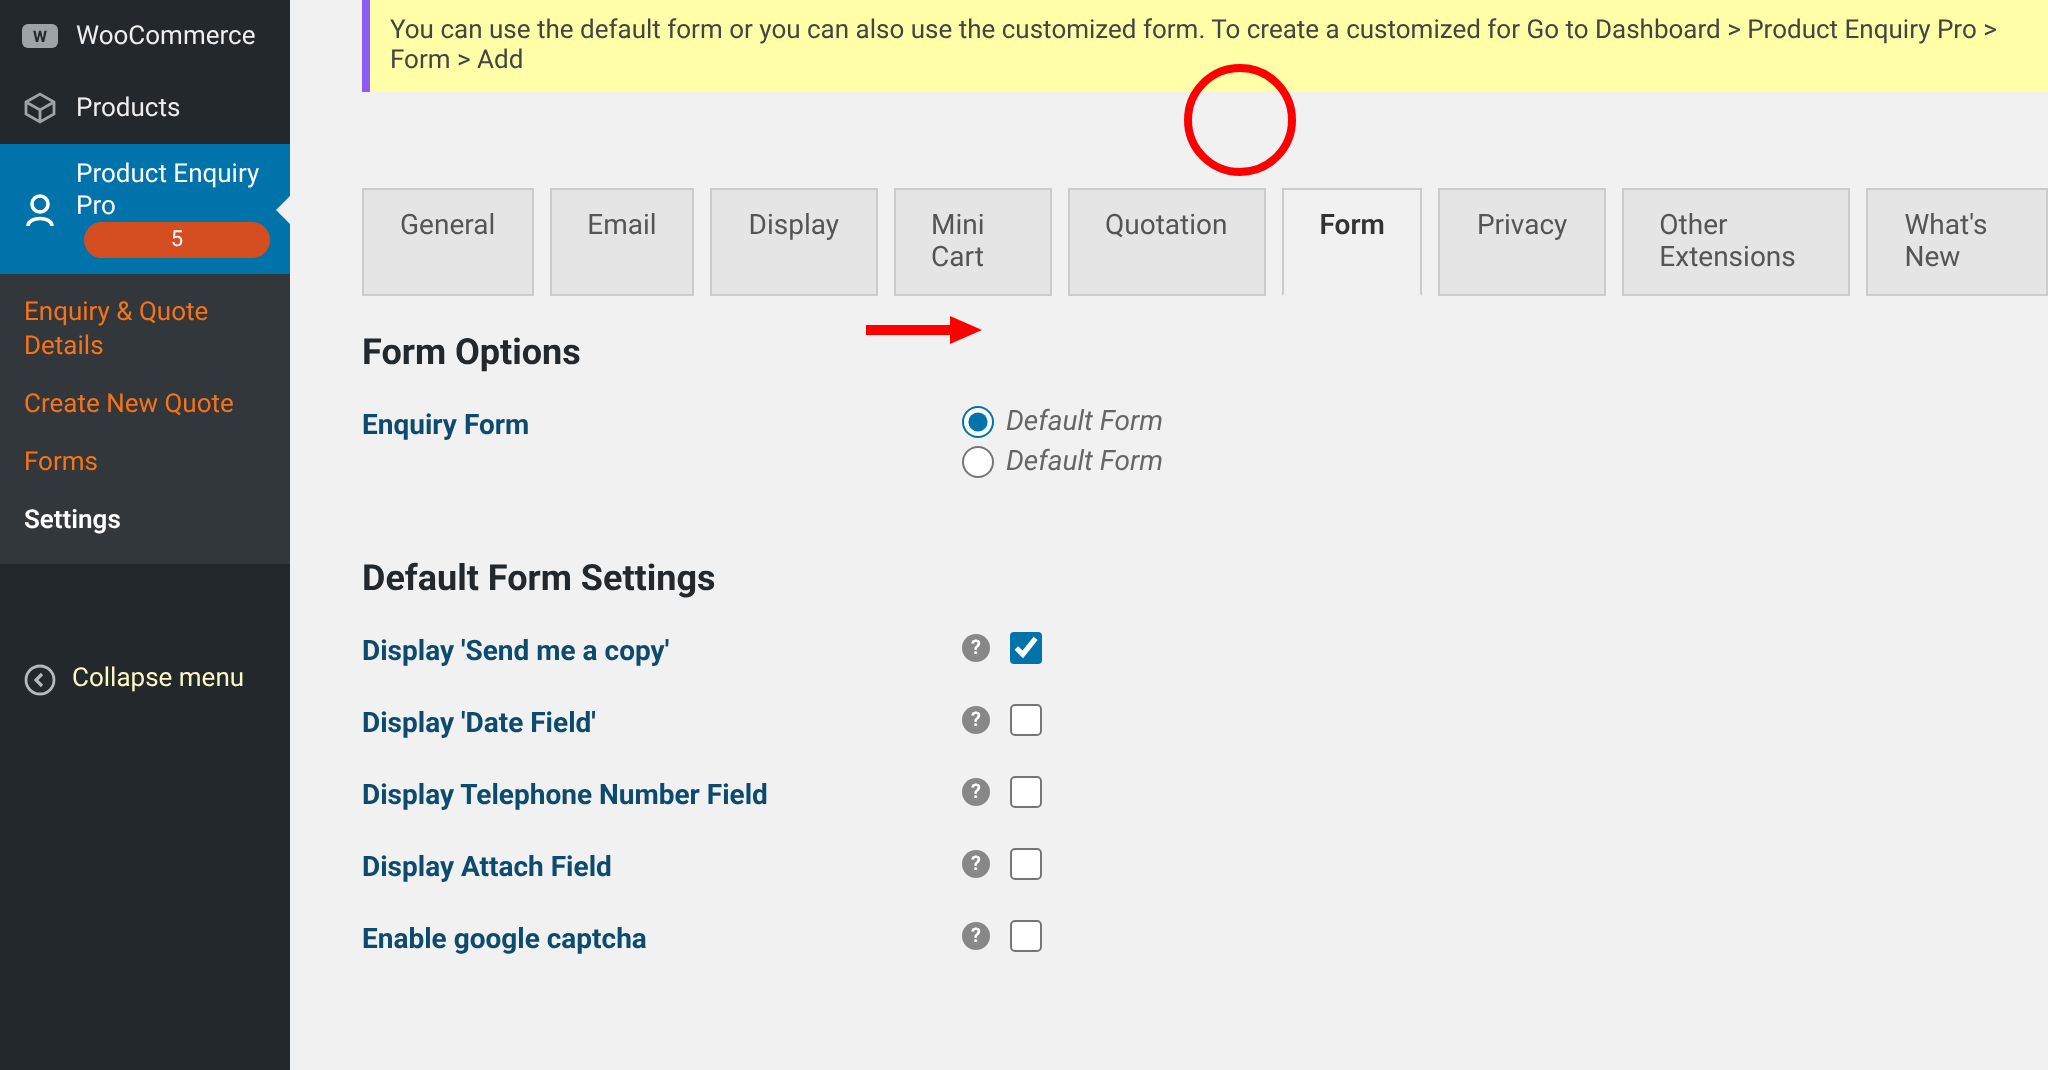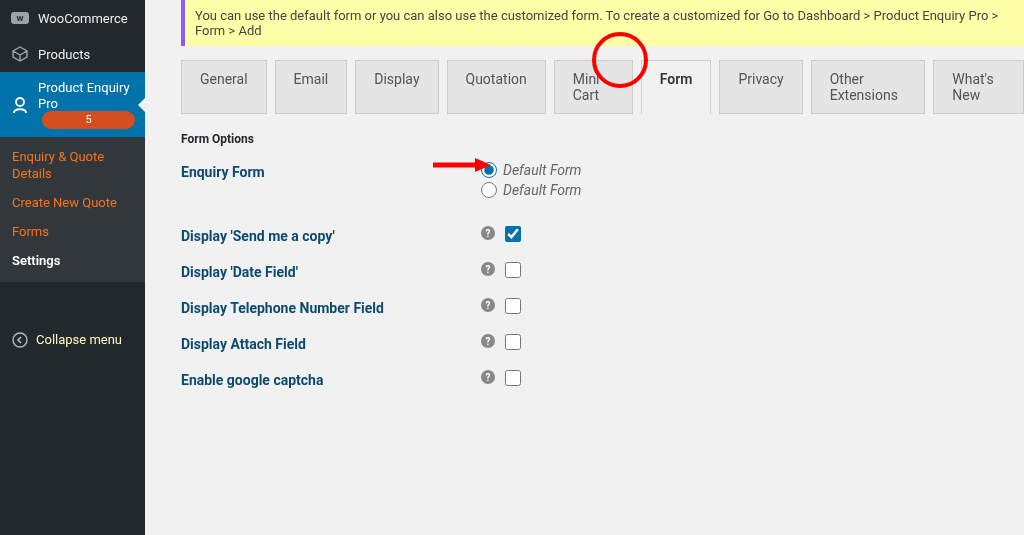--- a/index.html
+++ b/index.html
@@ -115,33 +115,34 @@
       gap: 8px;
       padding-bottom: 0;
     }
     .tab {
       background: #e5e5e5;
       border: 1px solid #ccc;
       padding: 10px 18px;
       color: #555;
       font-size: 14px;
       cursor: pointer;
+      margin-top: 34px;
     }
     .tab.active {
       background: #f1f1f1;
       border-bottom-color: #f1f1f1;
       font-weight: 600;
       color: #333;
     }
     .content {
       margin-left: 36px;
       padding-top: 18px;
     }
     h2.section {
-      font-size: 12px;
+      font-size: 18px;
       font-weight: 700;
       color: #23282d;
       margin-bottom: 16px;
     }
     h2.section.sub { margin-top: 40px; }
     .field-row {
       display: flex;
       align-items: flex-start;
       margin-bottom: 28px;
     }
@@ -153,21 +154,21 @@
       font-size: 14px;
       padding-top: 2px;
     }
     .field-control {
       display: flex;
       flex-direction: column;
       gap: 4px;
     }
     .radio-line, .check-line {
       display: flex;
-      align-items: flex-start;
+      align-items: center;
       gap: 6px;
     }
     .radio-line label {
       font-style: italic;
       color: #666;
       font-size: 14px;
     }
     input[type=radio], input[type=checkbox] {
       width: 16px; height: 16px;
       cursor: pointer;
@@ -250,22 +251,22 @@
   </div>
 </div>
 
 <div class="main">
   <div class="notice">You can use the default form or you can also use the customized form. To create a customized for Go to Dashboard &gt; Product Enquiry Pro &gt; Form &gt; Add </div>
 
   <div class="tabs">
     <div class="tab">General</div>
     <div class="tab">Email</div>
     <div class="tab">Display</div>
+    <div class="tab">Mini Cart</div>
     <div class="tab">Quotation</div>
-    <div class="tab">Mini Cart</div>
     <div class="tab active">Form</div>
     <div class="tab">Privacy</div>
     <div class="tab">Other Extensions</div>
     <div class="tab">What's New</div>
   </div>
 
   <div class="content">
     <h2 class="section">Form Options</h2>
 
     <div class="field-row">
@@ -275,20 +276,21 @@
           <input type="radio" name="ef" checked="" style="">
           <label>Default Form</label>
         </div>
         <div class="radio-line">
           <input type="radio" name="ef" style="">
           <label>Default Form</label>
         </div>
       </div>
     </div>
 
+    <h2 class="section sub">Default Form Settings</h2>
 
     <div class="field-row compact">
       <div class="field-label">Display 'Send me a copy'</div>
       <div class="check-line">
         <span class="help-icon">?</span>
         <input type="checkbox" checked="" style="">
       </div>
     </div>
 
     <div class="field-row compact">

